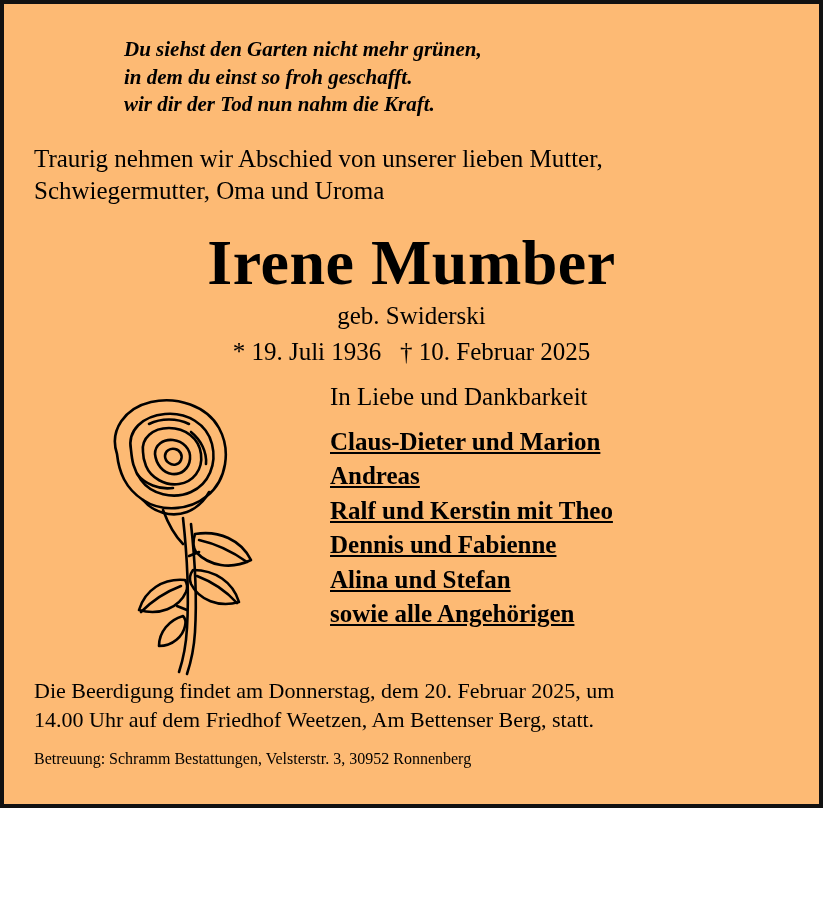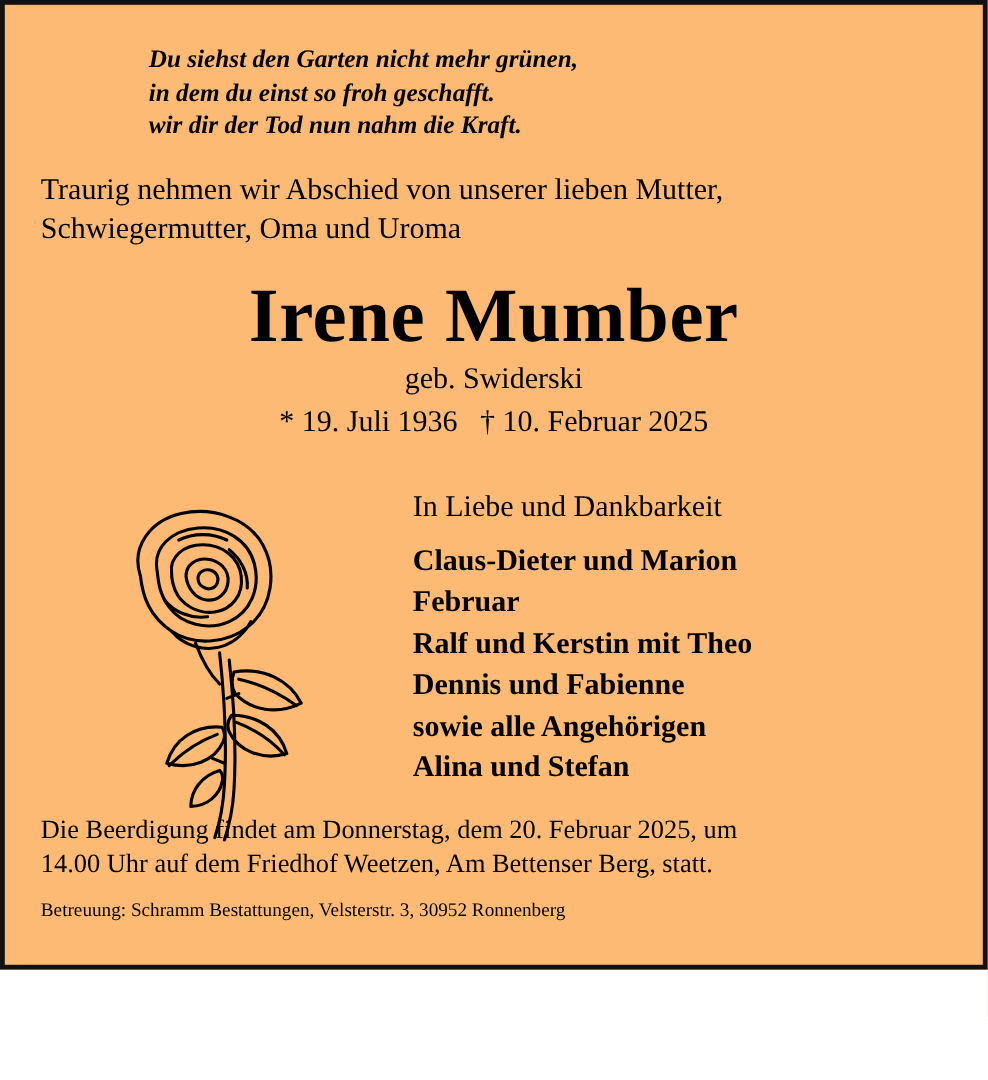--- a/index.html
+++ b/index.html
@@ -59,43 +59,43 @@
     margin-top: 6px;
   }
   .dates {
     text-align: center;
     font-size: 25px;
     margin-top: 8px;
     white-space: pre;
   }
   .middle {
     display: flex;
-    margin-top: 38px;
+    margin-top: 12px;
     align-items: flex-start;
-    gap: 14px;
   }
   .rose-col {
     width: 290px;
     flex: 0 0 290px;
     display: flex;
     justify-content: center;
     padding-top: 6px;
   }
   .family-col {
     flex: 1 1 auto;
     padding-left: 6px;
   }
   .gratitude {
     font-size: 25px;
     margin: 5px 0 14px 0;
   }
   .family-name {
     font-size: 25px;
     font-weight: bold;
     line-height: 1.38;
+    text-decoration: underline;
   }
   .footer {
     position: absolute;
     left: 30px;
     right: 44px;
     bottom: 36px;
   }
   .funeral {
     font-size: 22px;
     line-height: 1.33;
@@ -163,25 +163,25 @@
           <path d="M104 232 C90 236 80 248 80 262 C94 262 104 252 106 242 C107 238 106 234 104 232 Z"></path>
 
           <path d="M110 172 L120 168"></path>
           <path d="M108 226 L98 222"></path>
         </svg>
       </span>
     </div>
     <div class="family-col">
       <div class="gratitude">In Liebe und Dankbarkeit</div>
       <div class="family-name">Claus-Dieter und Marion</div>
-      <div class="family-name">Februar</div>
+      <div class="family-name">Andreas</div>
       <div class="family-name">Ralf und Kerstin mit Theo</div>
       <div class="family-name">Dennis und Fabienne</div>
+      <div class="family-name">Alina und Stefan</div>
       <div class="family-name">sowie alle Angehörigen</div>
-      <div class="family-name">Alina und Stefan</div>
     </div>
   </div>
 
   <div class="footer">
     <div class="funeral">
       <div class="l1">Die Beerdigung findet am Donnerstag, dem 20. Februar 2025, um</div>
       <div class="l2">14.00 Uhr auf dem Friedhof Weetzen, Am Bettenser Berg, statt.</div>
     </div>
     <div class="care">Betreuung: Schramm Bestattungen, Velsterstr. 3, 30952 Ronnenberg</div>
   </div>

